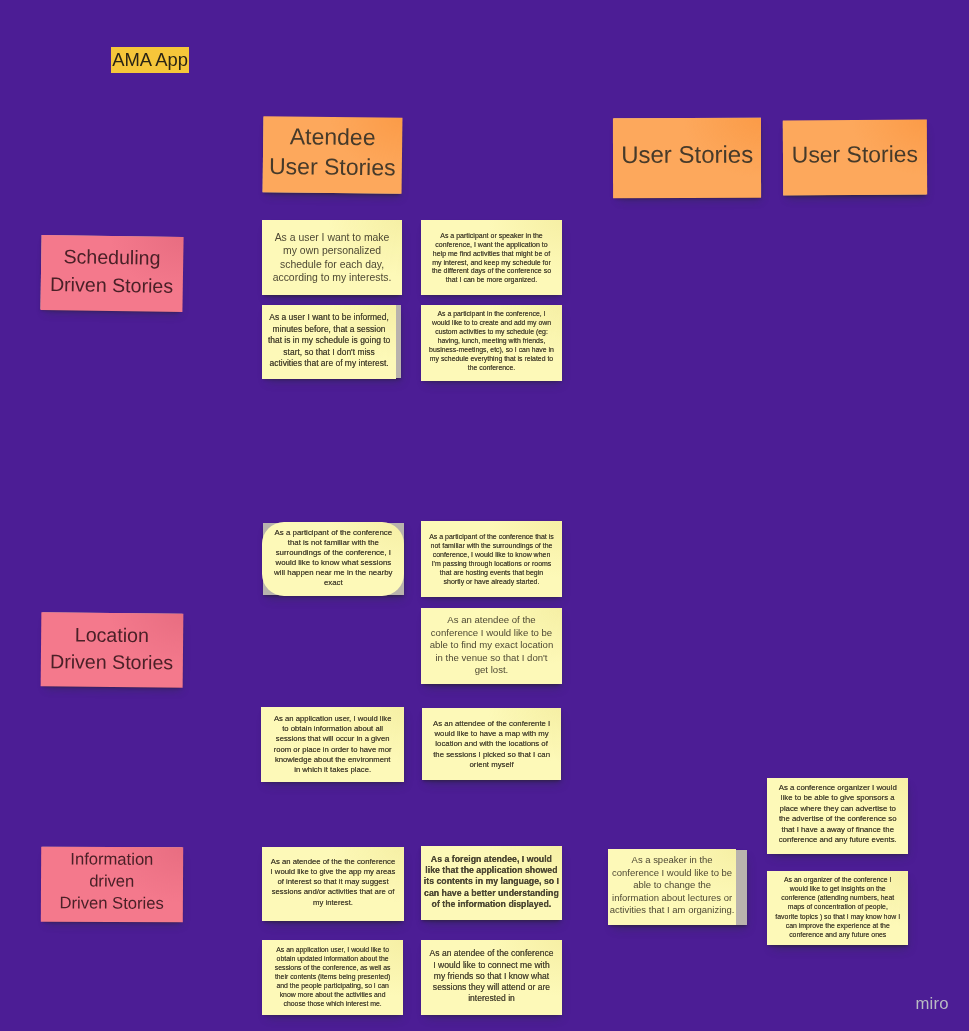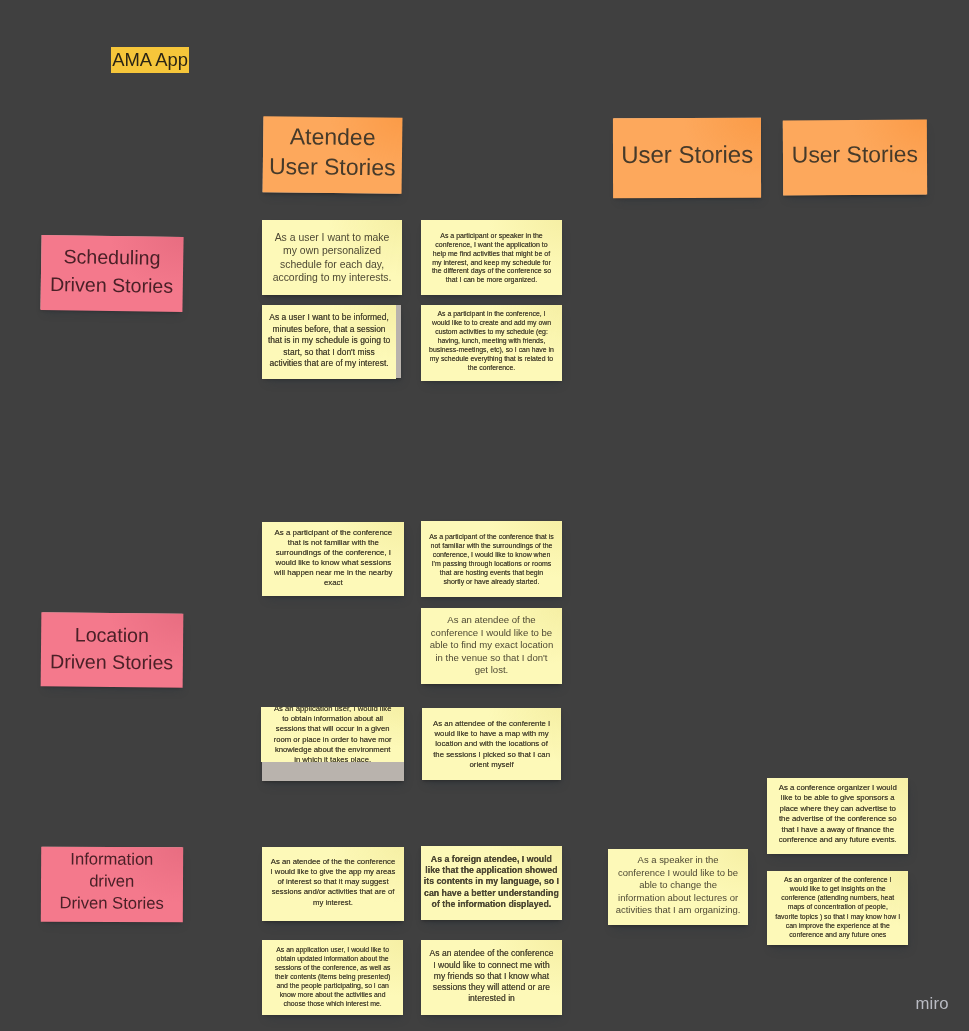--- a/index.html
+++ b/index.html
@@ -3,21 +3,21 @@
 <meta charset="utf-8">
 <title>AMA App — User Stories Board</title>
 <style>
   html,body{margin:0;padding:0;}
   body{
     width:969px;height:1031px;position:relative;overflow:hidden;
     background:#ffffff;
     font-family:"Liberation Sans", sans-serif;
     -webkit-font-smoothing:antialiased;
   }
-  .board{position:absolute;left:0;top:0;width:969px;height:1031px;background:#404040;}
+  .board{position:absolute;left:0;top:0;width:969px;height:1031px;background:#4c1d95;}
 
   .note{
     position:absolute;
     box-sizing:border-box;
     display:flex;align-items:center;justify-content:center;
     text-align:center;
     overflow:hidden;
     z-index:2;
   }
   .note .lines{display:block;width:100%;}
@@ -158,21 +158,21 @@
           <span class="ln">As a participant in the conference, I</span>
           <span class="ln">would like to to create and add my own</span>
           <span class="ln">custom activities to my schedule (eg:</span>
           <span class="ln">having, lunch, meeting with friends,</span>
           <span class="ln">business-meetings, etc), so I can have in</span>
           <span class="ln">my schedule everything that is related to</span>
           <span class="ln">the conference.</span>
         </div>
       </div>
       <div class="shadow" style="left: 263px; top: 522.8px; width: 140.7px; height: 72.6px;"></div>
-      <div class="note story small" style="left: 262.4px; top: 522.2px; width: 141.9px; height: 73.8px; font-size: 7.9px; line-height: 10.08px;">
+      <div class="note story small" style="left: 262.4px; top: 522.2px; width: 141.9px; height: 73.8px; font-size: 7.9px; line-height: 10.08px; border-radius: 22px;">
         <div class="lines" title="As a participant of the conference that is not familiar with the surroundings of the conference, I would like to know what sessions will happen near me in the nearby future" style="transform: translateY(-1.4px);">
           <span class="ln">As a participant of the conference</span>
           <span class="ln">that is not familiar with the</span>
           <span class="ln">surroundings of the conference, I</span>
           <span class="ln">would like to know what sessions</span>
           <span class="ln">will happen near me in the nearby</span>
           <span class="ln">exact</span>
         </div>
       </div>
       <div class="shadow" style="left: 421.6px; top: 521.3px; width: 139.8px; height: 74.7px;"></div>
@@ -190,21 +190,21 @@
       <div class="note story" style="left: 421px; top: 608.3px; width: 141px; height: 76.2px; font-size: 9.58px; line-height: 12.4px;">
         <div class="lines" title="As an atendee of the conference I would like to be able to find my exact location in the venue so that I don't get lost." style="transform: translateY(-0.8px);">
           <span class="ln">As an atendee of the</span>
           <span class="ln">conference I would like to be</span>
           <span class="ln">able to find my exact location</span>
           <span class="ln">in the venue so that I don't</span>
           <span class="ln">get lost.</span>
         </div>
       </div>
       <div class="shadow" style="left: 261.6px; top: 707.6px; width: 142.1px; height: 73px;"></div>
-      <div class="note story small" style="left: 261px; top: 707px; width: 143.3px; height: 55px; font-size: 7.7px; line-height: 10.2px;">
+      <div class="note story small" style="left: 261px; top: 707px; width: 143.3px; height: 75px; font-size: 7.7px; line-height: 10.2px;">
         <div class="lines" title="As an application user, I would like to obtain information about all sessions that will occur in a given room or place in order to have mor knowledge about the environment in which it takes place.">
           <span class="ln">As an application user, I would like</span>
           <span class="ln">to obtain information about all</span>
           <span class="ln">sessions that will occur in a given</span>
           <span class="ln">room or place in order to have mor</span>
           <span class="ln">knowledge about the environment</span>
           <span class="ln">in which it takes place.</span>
         </div>
       </div>
       <div class="shadow" style="left: 422.4px; top: 709px; width: 138.4px; height: 70.9px;"></div>
@@ -231,21 +231,21 @@
       <div class="note story small" style="left: 420.8px; top: 845.7px; width: 141.2px; height: 74.8px; font-size: 8.76px; line-height: 11.35px;">
         <div class="lines" title="As a foreign atendee, I would like that the application showed its contents in my language, so I can have a better understanding of the information displayed." style="transform: translateY(-0.8px); font-weight: bold;">
           <span class="ln">As a foreign atendee, I would</span>
           <span class="ln">like that the application showed</span>
           <span class="ln">its contents in my language, so I</span>
           <span class="ln">can have a better understanding</span>
           <span class="ln">of the information displayed.</span>
         </div>
       </div>
       <div class="shadow" style="left: 608.7px; top: 850px; width: 138.1px; height: 74.6px;"></div>
-      <div class="note story" style="left: 608.1px; top: 849.4px; width: 140px; height: 75.8px; font-size: 9.47px; line-height: 12.45px;">
+      <div class="note story" style="left: 608.1px; top: 849.4px; width: 128px; height: 75.8px; font-size: 9.47px; line-height: 12.45px;">
         <div class="lines" title="As a speaker in the conference I would like to be able to change the information about lectures or activities that I am organizing." style="transform: translateY(-2.1px);">
           <span class="ln">As a speaker in the</span>
           <span class="ln">conference I would like to be</span>
           <span class="ln">able to change the</span>
           <span class="ln">information about lectures or</span>
           <span class="ln">activities that I am organizing.</span>
         </div>
       </div>
       <div class="shadow" style="left: 768px; top: 779px; width: 139.5px; height: 74.3px;"></div>
       <div class="note story small" style="left: 767.4px; top: 778.4px; width: 140.7px; height: 75.5px; font-size: 7.82px; line-height: 10.5px;">

